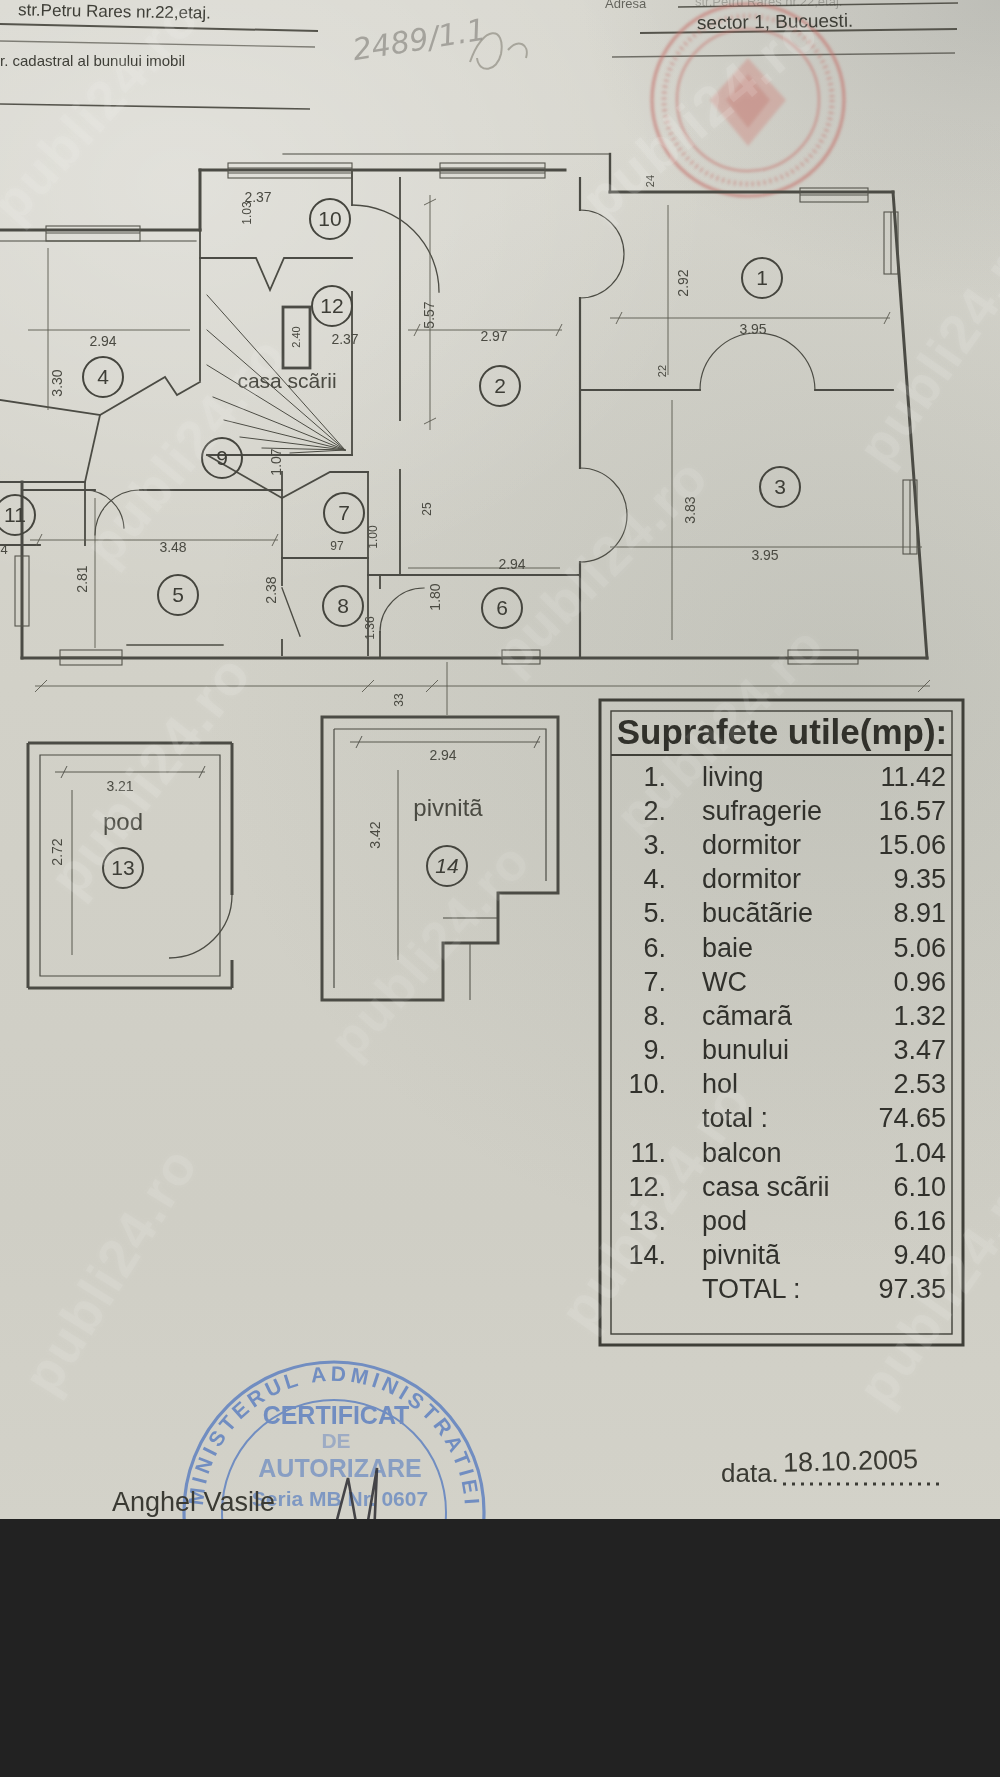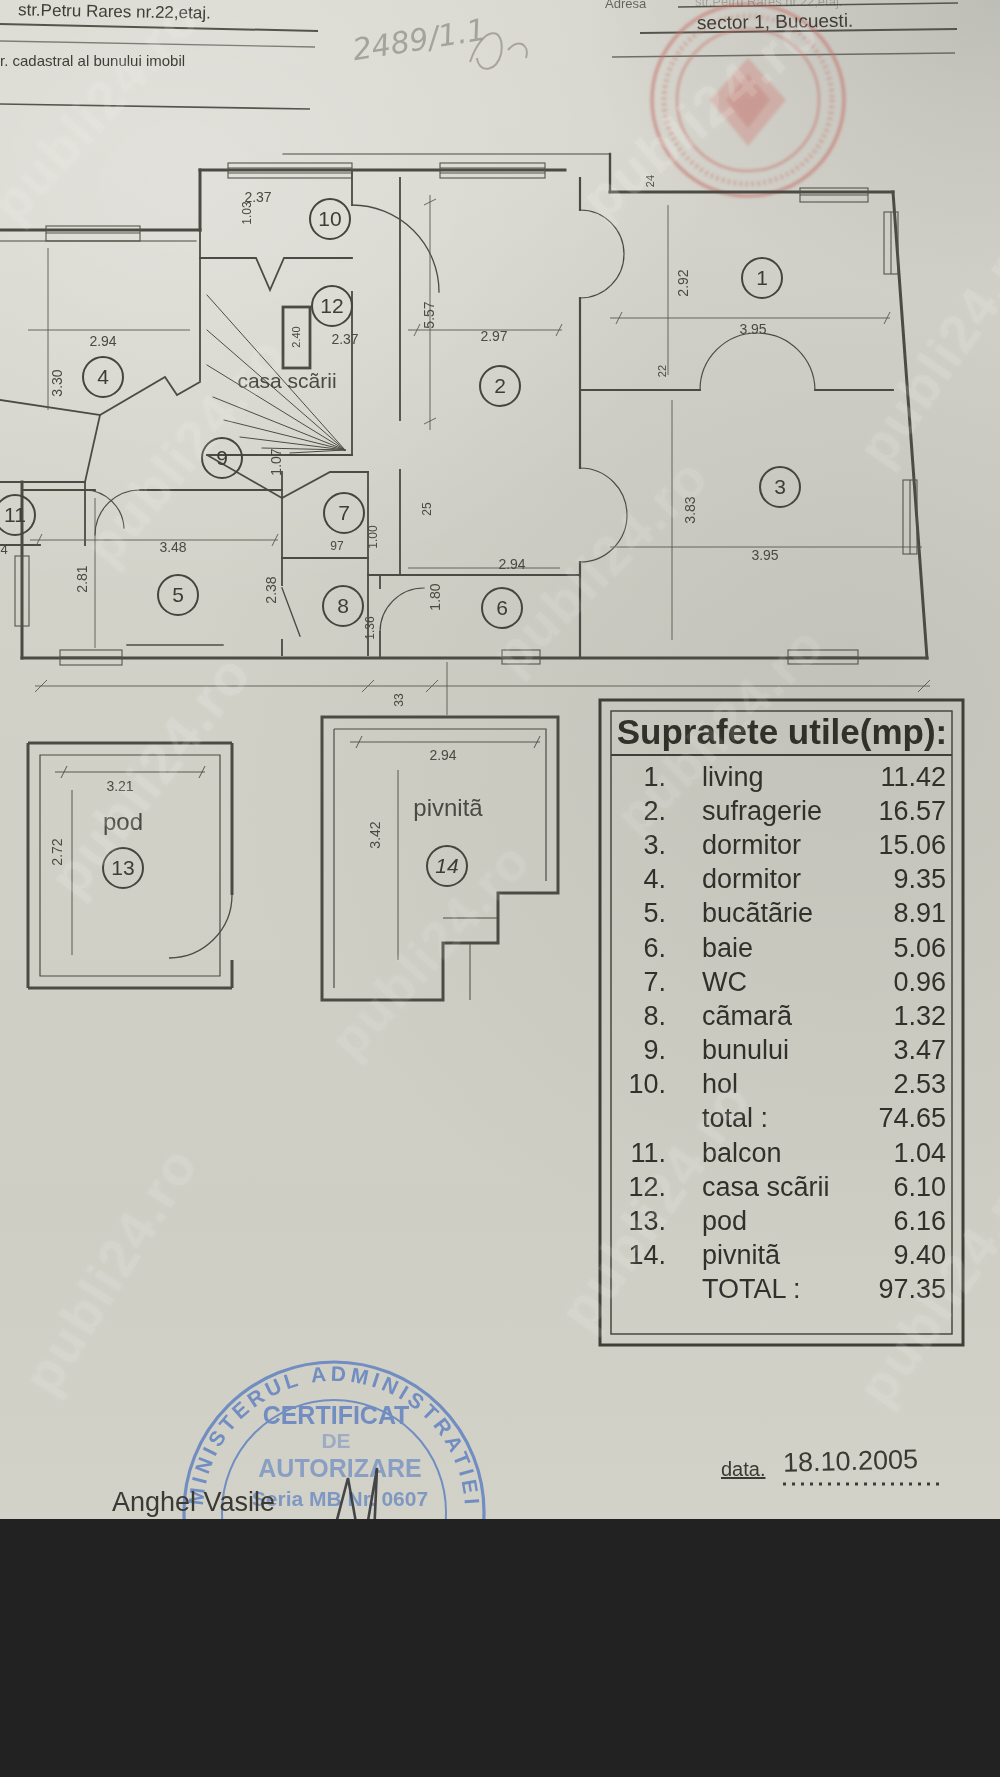--- a/index.html
+++ b/index.html
@@ -350,21 +350,21 @@
       </div>
       <div class="trow">
         <span class="num"></span>
         <span class="nm">TOTAL :</span>
         <span class="val">97.35</span>
       </div>
   </div>
 
   <div class="txt" style="left:112px;top:1487px;font-size:27px;color:#3a3a33;">Anghel Vasile</div>
   <div class="txt" style="left:0px;top:1536px;font-size:30px;color:#36362f;">nnatura si stampila</div>
-  <div class="txt" style="left:721px;top:1458px;font-size:20px;color:#3a3a33;text-decoration:underline;">data.</div>
+  <div class="txt" style="left:721px;top:1458px;font-size:26px;color:#3a3a33;">data.</div>
   <div class="txt" style="left:783px;top:1446px;font-size:27px;color:#3a3a33;transform:rotate(-1.5deg);">18.10.2005</div>
 
   <span class="wm" style="left: 95px; position: absolute; top: 110px; font-size: 54px; opacity: 0.3; transform: translate(-50%, -50%) rotate(-48deg);">publi24.ro</span>
     <span class="wm" style="left: 700px; position: absolute; top: 115px; font-size: 56px; opacity: 0.38; transform: translate(-50%, -50%) rotate(-40deg);">publi24.ro</span>
     <span class="wm" style="left: 950px; position: absolute; top: 345px; font-size: 54px; opacity: 0.33; transform: translate(-50%, -50%) rotate(-55deg);">publi24.ro</span>
     <span class="wm" style="left: 185px; position: absolute; top: 450px; font-size: 54px; opacity: 0.3; transform: translate(-50%, -50%) rotate(-50deg);">publi24.ro</span>
     <span class="wm" style="left: 600px; position: absolute; top: 565px; font-size: 54px; opacity: 0.28; transform: translate(-50%, -50%) rotate(-45deg);">publi24.ro</span>
     <span class="wm" style="left: 150px; position: absolute; top: 775px; font-size: 56px; opacity: 0.34; transform: translate(-50%, -50%) rotate(-52deg);">publi24.ro</span>
     <span class="wm" style="left: 720px; position: absolute; top: 730px; font-size: 52px; opacity: 0.26; transform: translate(-50%, -50%) rotate(-45deg);">publi24.ro</span>
     <span class="wm" style="left: 430px; position: absolute; top: 950px; font-size: 52px; opacity: 0.24; transform: translate(-50%, -50%) rotate(-48deg);">publi24.ro</span>

